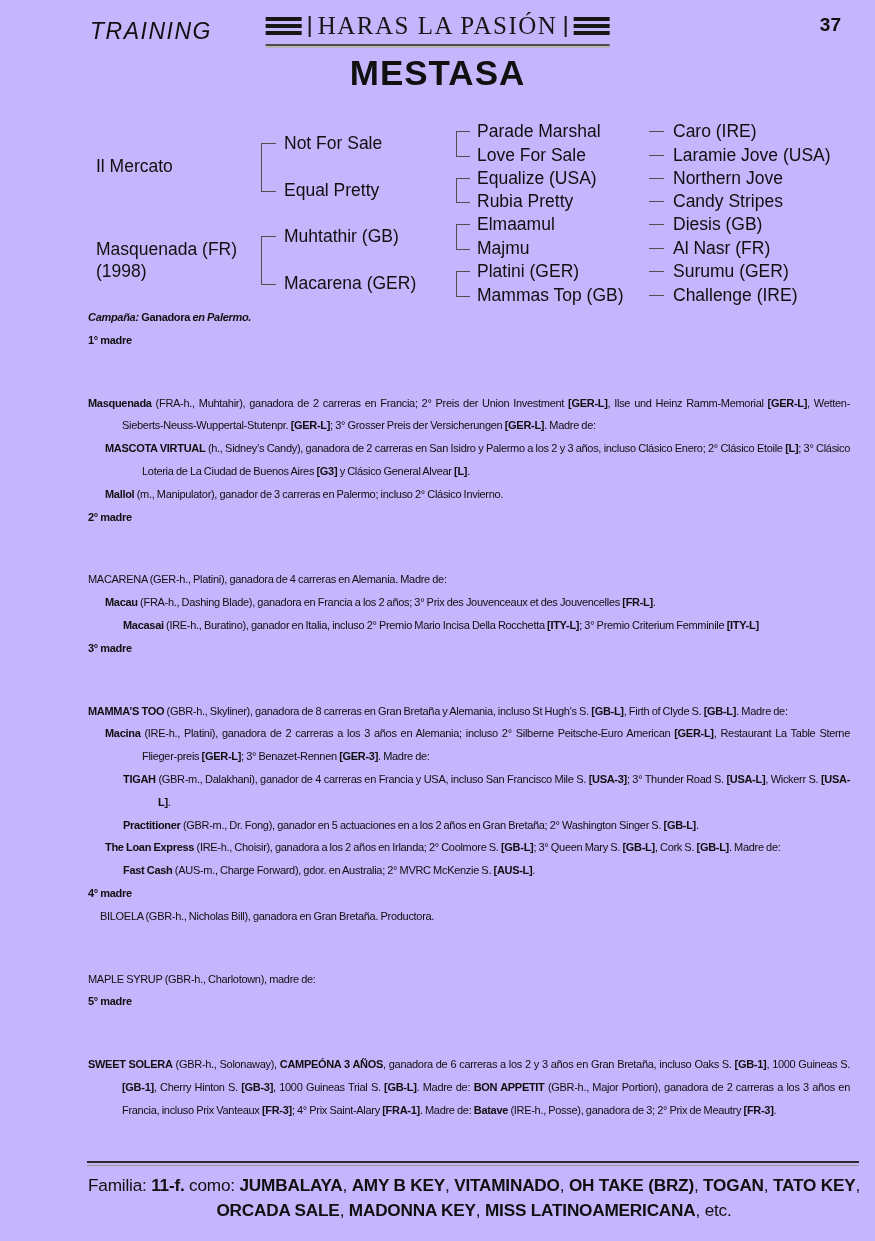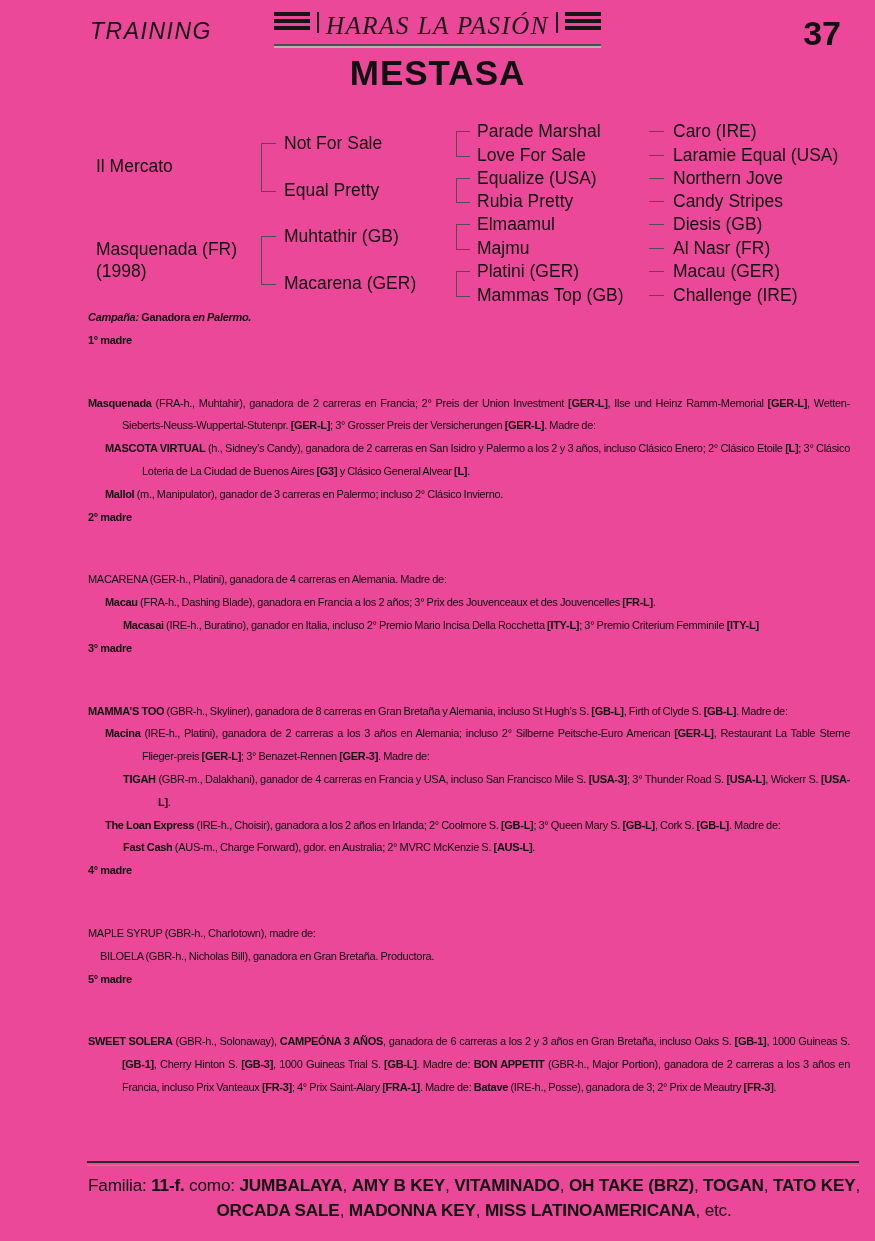--- a/index.html
+++ b/index.html
@@ -1,24 +1,24 @@
 <!DOCTYPE html>
 <html><head>
 <meta charset="utf-8">
 <style>
   html,body{margin:0;padding:0;background:#e8e8e8;}
-  .page{position:relative;width:875px;height:1241px;background:#ec4899;color:#101010;
+  .page{position:relative;width:875px;height:1241px;background:#c4b5fd;color:#101010;
         font-family:"Liberation Sans",sans-serif;overflow:hidden;margin:0 auto;}
 
   
   .hdr-section{position:absolute;left:90px;top:18px;font-style:italic;font-size:23px;letter-spacing:1.5px;}
-  .page-num{position:absolute;right:34px;top:14px;font-weight:bold;font-size:34px;margin-left:20px;}
+  .page-num{position:absolute;right:34px;top:14px;font-weight:bold;font-size:19px;margin-left:20px;}
   .brand{position:absolute;left:50%;top:12px;transform:translateX(-50%);}
-  .brand-row{display:flex;align-items:flex-start;gap:7px;font-family:"Liberation Serif",serif;
-             font-size:25px;letter-spacing:1.5px;color:#161616;white-space:nowrap;font-style:italic;}
+  .brand-row{display:flex;align-items:center;gap:7px;font-family:"Liberation Serif",serif;
+             font-size:25px;letter-spacing:1.5px;color:#161616;white-space:nowrap;}
   .bars{width:36px;height:18px;display:flex;flex-direction:column;justify-content:space-between;}
   .bars i{display:block;height:3.6px;background:#161616;}
   .vbar{width:2.5px;height:21px;background:#161616;}
   .brand-underline{height:2px;background:#4d4d4d;margin-top:4px;box-shadow:0 2px 0 #b5b5b5;}
 
   
   .horse-name{position:absolute;top:53px;left:0;width:100%;text-align:center;
               font-size:35px;font-weight:bold;letter-spacing:1px;}
   .horse-details{position:absolute;top:93px;left:0;width:100%;text-align:center;font-size:20px;}
 
@@ -109,48 +109,49 @@
     <div class="dash" style="top:11px"></div>
     <div class="dash" style="top:35px"></div>
     <div class="dash" style="top:58px"></div>
     <div class="dash" style="top:81px"></div>
     <div class="dash" style="top:104px"></div>
     <div class="dash" style="top:128px"></div>
     <div class="dash" style="top:151px"></div>
     <div class="dash" style="top:175px"></div>
 
     <span style="left:673px;top:0px">Caro (IRE)</span>
-    <span style="left:673px;top:24px">Laramie Equal (USA)</span>
+    <span style="left:673px;top:24px">Laramie Jove (USA)</span>
     <span style="left:673px;top:47px">Northern Jove</span>
     <span style="left:673px;top:70px">Candy Stripes</span>
     <span style="left:673px;top:93px">Diesis (GB)</span>
     <span style="left:673px;top:117px">Al Nasr (FR)</span>
-    <span style="left:673px;top:140px">Macau (GER)</span>
+    <span style="left:673px;top:140px">Surumu (GER)</span>
     <span style="left:673px;top:164px">Challenge (IRE)</span>
   </div>
 
   <div class="bodytext">
     <div class="para p-camp"><span class="seg-b seg-i">Campaña: </span><span class="seg-b">Ganadora </span><span class="seg-b seg-i">en Palermo.</span></div>
     <div class="para p-head"><span class="seg-b">1° madre</span></div>
     <div class="para l1"><span class="seg-b">Masquenada</span><span> (FRA-h., Muhtahir), ganadora de 2 carreras en Francia; 2° Preis der Union Investment </span><span class="seg-b">[GER-L]</span><span>, Ilse und Heinz Ramm-Memorial </span><span class="seg-b">[GER-L]</span><span>, Wetten-Sieberts-Neuss-Wuppertal-Stutenpr. </span><span class="seg-b">[GER-L]</span><span>; 3° Grosser Preis der Versicherungen </span><span class="seg-b">[GER-L]</span><span>. Madre de:</span></div>
     <div class="para l2"><span class="seg-b">MASCOTA VIRTUAL</span><span> (h., Sidney’s Candy), ganadora de 2 carreras en San Isidro y Palermo a los 2 y 3 años, incluso Clásico Enero; 2° Clásico Etoile </span><span class="seg-b">[L]</span><span>; 3° Clásico Loteria de La Ciudad de Buenos Aires </span><span class="seg-b">[G3]</span><span> y Clásico General Alvear </span><span class="seg-b">[L]</span><span>.</span></div>
     <div class="para l2"><span class="seg-b">Mallol</span><span> (m., Manipulator), ganador de 3 carreras en Palermo; incluso 2° Clásico Invierno.</span></div>
     <div class="para p-head"><span class="seg-b">2° madre</span></div>
     <div class="para l1"><span>MACARENA (GER-h., Platini), ganadora de 4 carreras en Alemania. Madre de:</span></div>
     <div class="para l2"><span class="seg-b">Macau</span><span> (FRA-h., Dashing Blade), ganadora en Francia a los 2 años; 3° Prix des Jouvenceaux et des Jouvencelles </span><span class="seg-b">[FR-L]</span><span>.</span></div>
     <div class="para l3"><span class="seg-b">Macasai</span><span> (IRE-h., Buratino), ganador en Italia, incluso 2° Premio Mario Incisa Della Rocchetta </span><span class="seg-b">[ITY-L]</span><span>; 3° Premio Criterium Femminile </span><span class="seg-b">[ITY-L]</span></div>
     <div class="para p-head"><span class="seg-b">3° madre</span></div>
     <div class="para l1"><span class="seg-b">MAMMA’S TOO</span><span> (GBR-h., Skyliner), ganadora de 8 carreras en Gran Bretaña y Alemania, incluso St Hugh’s S. </span><span class="seg-b">[GB-L]</span><span>, Firth of Clyde S. </span><span class="seg-b">[GB-L]</span><span>. Madre de:</span></div>
     <div class="para l2"><span class="seg-b">Macina</span><span> (IRE-h., Platini), ganadora de 2 carreras a los 3 años en Alemania; incluso 2° Silberne Peitsche-Euro American </span><span class="seg-b">[GER-L]</span><span>, Restaurant La Table Sterne Flieger-preis </span><span class="seg-b">[GER-L]</span><span>; 3° Benazet-Rennen </span><span class="seg-b">[GER-3]</span><span>. Madre de:</span></div>
     <div class="para l3"><span class="seg-b">TIGAH</span><span> (GBR-m., Dalakhani), ganador de 4 carreras en Francia y USA, incluso San Francisco Mile S. </span><span class="seg-b">[USA-3]</span><span>; 3° Thunder Road S. </span><span class="seg-b">[USA-L]</span><span>, Wickerr S. </span><span class="seg-b">[USA-L]</span><span>.</span></div>
+    <div class="para l3"><span class="seg-b">Practitioner</span><span> (GBR-m., Dr. Fong), ganador en 5 actuaciones en a los 2 años en Gran Bretaña; 2° Washington Singer S. </span><span class="seg-b">[GB-L]</span><span>.</span></div>
     <div class="para l2"><span class="seg-b">The Loan Express</span><span> (IRE-h., Choisir), ganadora a los 2 años en Irlanda; 2° Coolmore S. </span><span class="seg-b">[GB-L]</span><span>; 3° Queen Mary S. </span><span class="seg-b">[GB-L]</span><span>, Cork S. </span><span class="seg-b">[GB-L]</span><span>. Madre de:</span></div>
     <div class="para l3"><span class="seg-b">Fast Cash</span><span> (AUS-m., Charge Forward), gdor. en Australia; 2° MVRC McKenzie S. </span><span class="seg-b">[AUS-L]</span><span>.</span></div>
     <div class="para p-head"><span class="seg-b">4° madre</span></div>
+    <div class="para l2s"><span>BILOELA (GBR-h., Nicholas Bill), ganadora en Gran Bretaña. Productora.</span></div>
     <div class="para l1"><span>MAPLE SYRUP (GBR-h., Charlotown), madre de:</span></div>
-    <div class="para l2s"><span>BILOELA (GBR-h., Nicholas Bill), ganadora en Gran Bretaña. Productora.</span></div>
     <div class="para p-head"><span class="seg-b">5° madre</span></div>
     <div class="para l1"><span class="seg-b">SWEET SOLERA</span><span> (GBR-h., Solonaway), </span><span class="seg-b">CAMPEÓNA 3 AÑOS</span><span>, ganadora de 6 carreras a los 2 y 3 años en Gran Bretaña, incluso Oaks S. </span><span class="seg-b">[GB-1]</span><span>, 1000 Guineas S. </span><span class="seg-b">[GB-1]</span><span>, Cherry Hinton S. </span><span class="seg-b">[GB-3]</span><span>, 1000 Guineas Trial S. </span><span class="seg-b">[GB-L]</span><span>. Madre de: </span><span class="seg-b">BON APPETIT</span><span> (GBR-h., Major Portion), ganadora de 2 carreras a los 3 años en Francia, incluso Prix Vanteaux </span><span class="seg-b">[FR-3]</span><span>; 4° Prix Saint-Alary </span><span class="seg-b">[FRA-1]</span><span>. Madre de: </span><span class="seg-b">Batave</span><span> (IRE-h., Posse), ganadora de 3; 2° Prix de Meautry </span><span class="seg-b">[FR-3]</span><span>.</span></div>
   </div>
 
   <div class="family-divider"></div>
   <div class="family-note"><span>Familia: </span><span class="seg-b">11-f.</span><span> como: </span><span class="seg-b">JUMBALAYA</span><span>, </span><span class="seg-b">AMY B KEY</span><span>, </span><span class="seg-b">VITAMINADO</span><span>, </span><span class="seg-b">OH TAKE (BRZ)</span><span>, </span><span class="seg-b">TOGAN</span><span>, </span><span class="seg-b">TATO KEY</span><span>, </span><span class="seg-b">ORCADA SALE</span><span>, </span><span class="seg-b">MADONNA KEY</span><span>, </span><span class="seg-b">MISS LATINOAMERICANA</span><span>, etc.</span></div>
 
 </div>
 
 </body></html>

